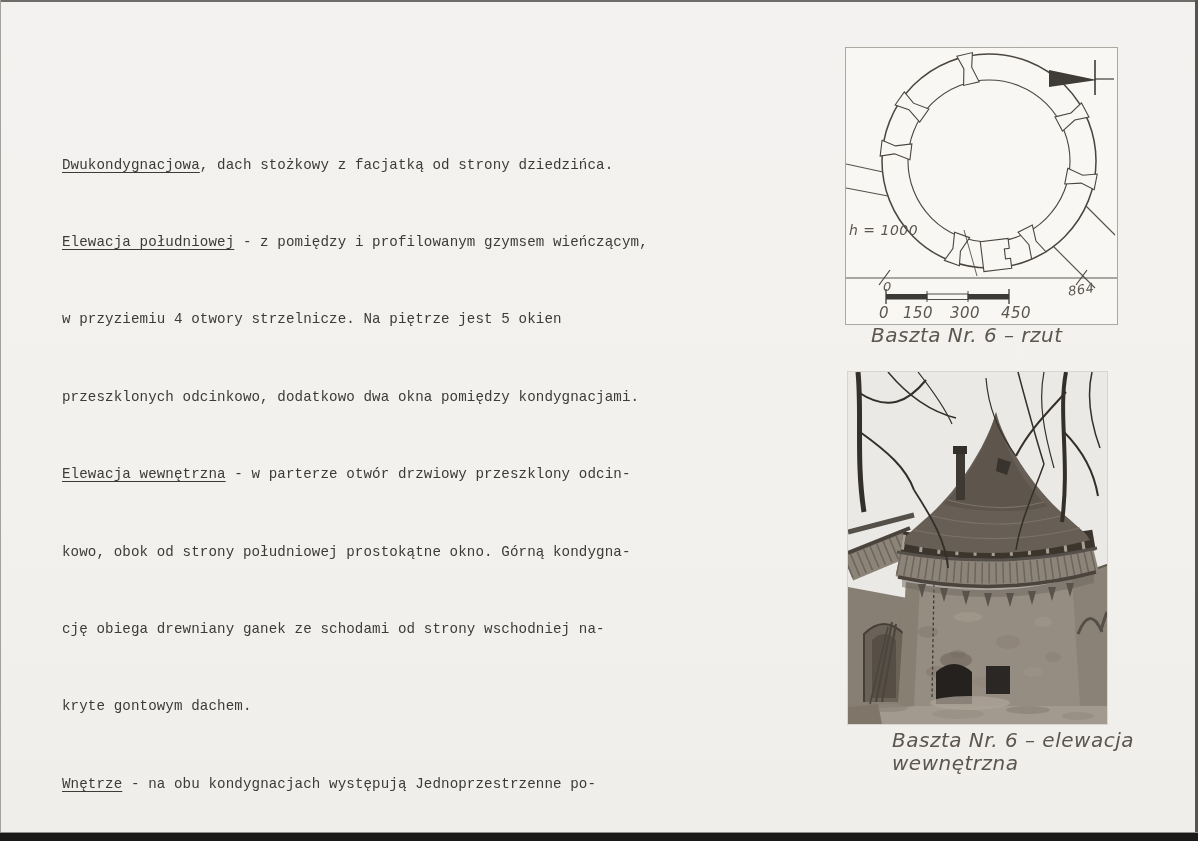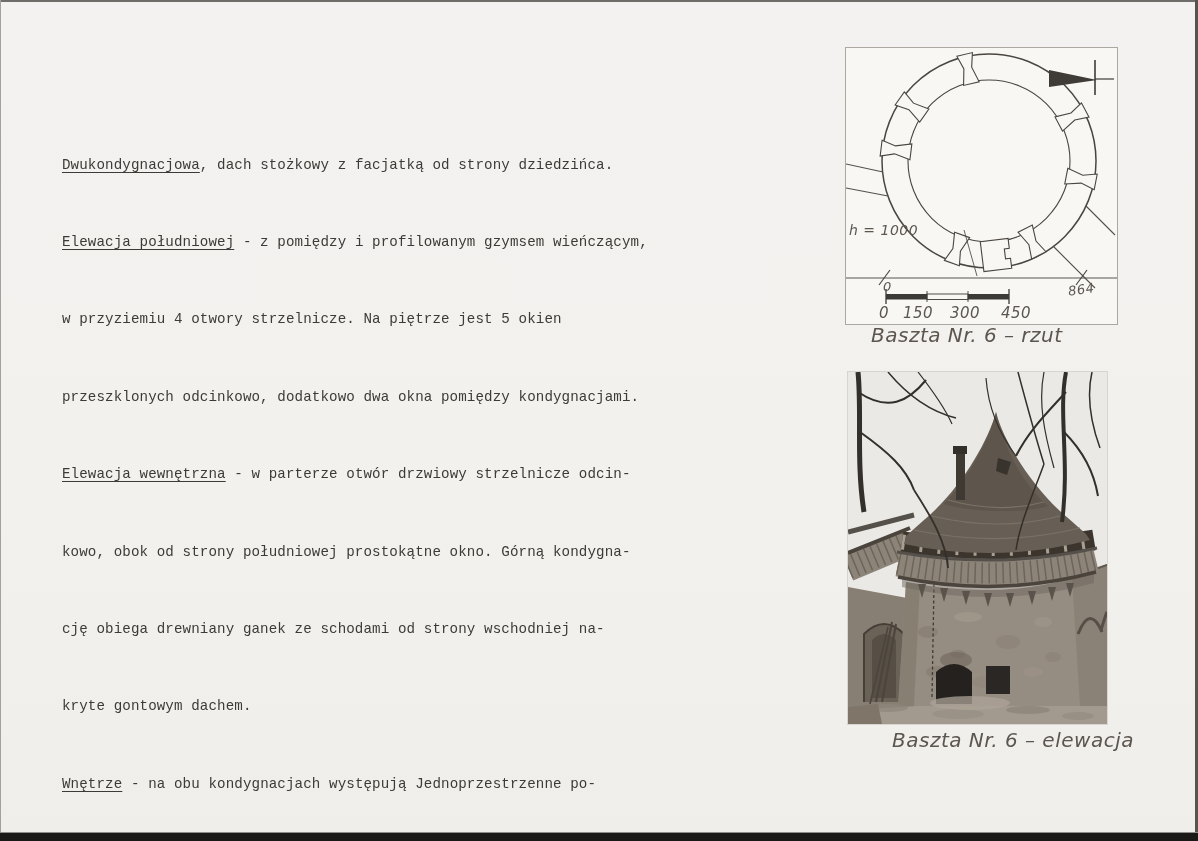--- a/index.html
+++ b/index.html
@@ -57,21 +57,21 @@
   <div class="edge-top"></div>
   <div class="edge-right"></div>
   <div class="edge-left"></div>
   <div class="edge-bottom"></div>
 
   <div class="text-block">
     <div class="tline"><span class="u">Dwukondygnacjowa</span><span>, dach stożkowy z facjatką od strony dziedzińca.</span></div>
     <div class="tline"><span class="u">Elewacja południowej</span><span> - z pomiędzy i profilowanym gzymsem wieńczącym,</span></div>
     <div class="tline"><span class="u"></span><span>w przyziemiu 4 otwory strzelnicze. Na piętrze jest 5 okien</span></div>
     <div class="tline"><span class="u"></span><span>przeszklonych odcinkowo, dodatkowo dwa okna pomiędzy kondygnacjami.</span></div>
-    <div class="tline"><span class="u">Elewacja wewnętrzna</span><span> - w parterze otwór drzwiowy strzelnicze odcin-</span></div>
+    <div class="tline"><span class="u">Elewacja wewnętrzna</span><span> - w parterze otwór drzwiowy przeszklony odcin-</span></div>
     <div class="tline"><span class="u"></span><span>kowo, obok od strony południowej prostokątne okno. Górną kondygna-</span></div>
     <div class="tline"><span class="u"></span><span>cję obiega drewniany ganek ze schodami od strony wschodniej na-</span></div>
     <div class="tline"><span class="u"></span><span>kryte gontowym dachem.</span></div>
     <div class="tline"><span class="u">Wnętrze</span><span> - na obu kondygnacjach występują Jednoprzestrzenne po-</span></div>
     
     
     
   </div>
 
   <div class="plan-frame">
@@ -258,15 +258,16 @@
         <ellipse cx="110" cy="342" rx="26" ry="5" fill="#978e83" opacity="0.7"></ellipse>
         <ellipse cx="180" cy="338" rx="22" ry="4" fill="#8a8176" opacity="0.7"></ellipse>
         <ellipse cx="230" cy="344" rx="16" ry="4" fill="#948b80" opacity="0.7"></ellipse>
         <ellipse cx="122" cy="331" rx="40" ry="7" fill="#aca397" opacity="0.75"></ellipse>
         <path d="M0,335 L30,332 L34,352 L0,352 Z" fill="#7f7669"></path>
       </g>
     </svg>
   </div>
   <div class="photo-caption hand">
     <div>Baszta Nr. 6 – elewacja</div>
+    <div>wewnętrzna</div>
   </div>
 
 </div>
 
 </body></html>

